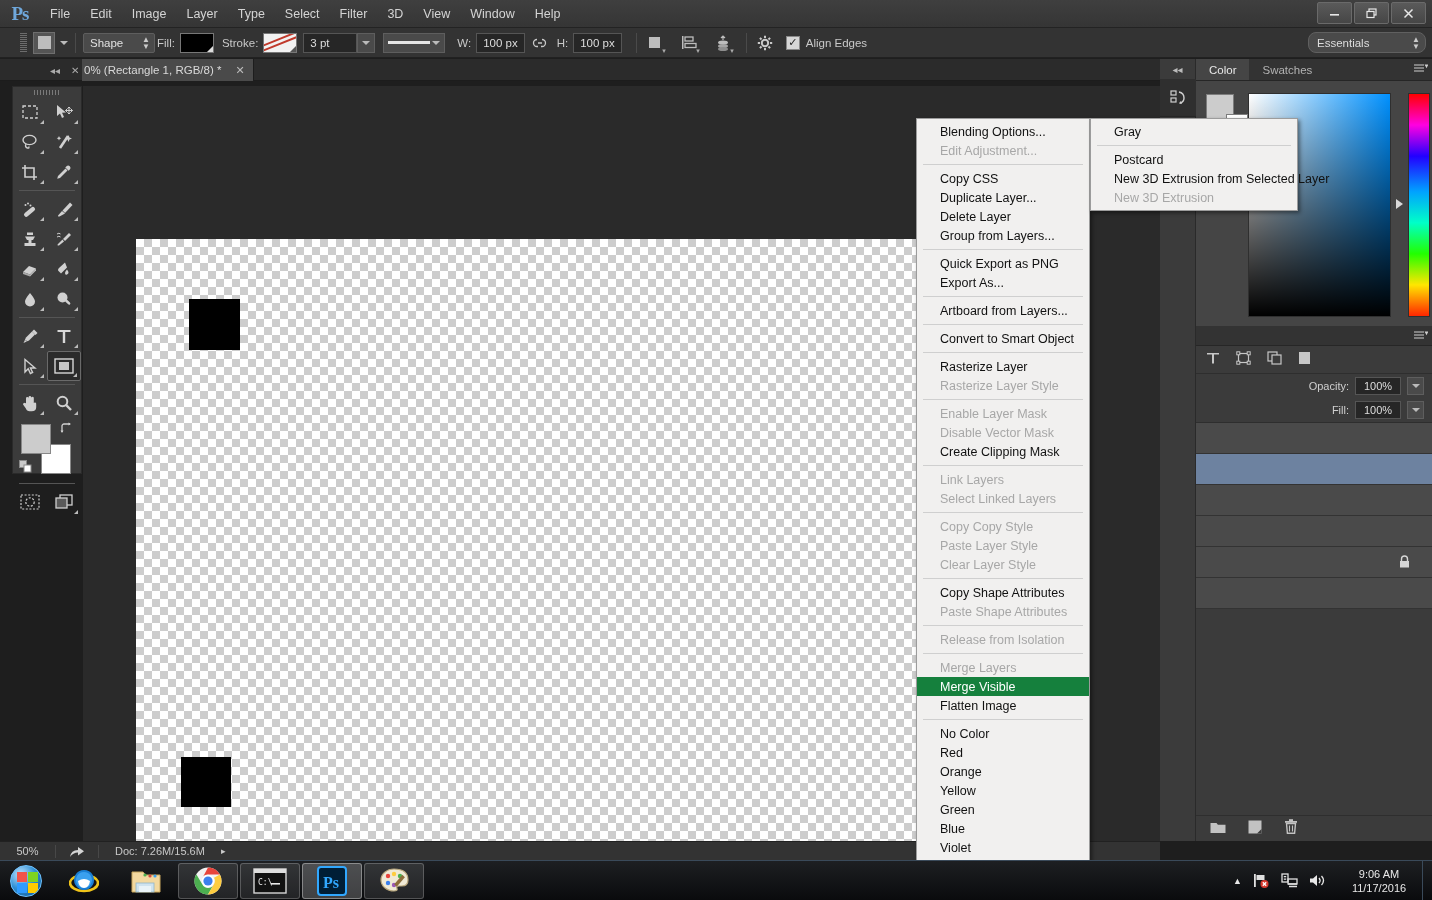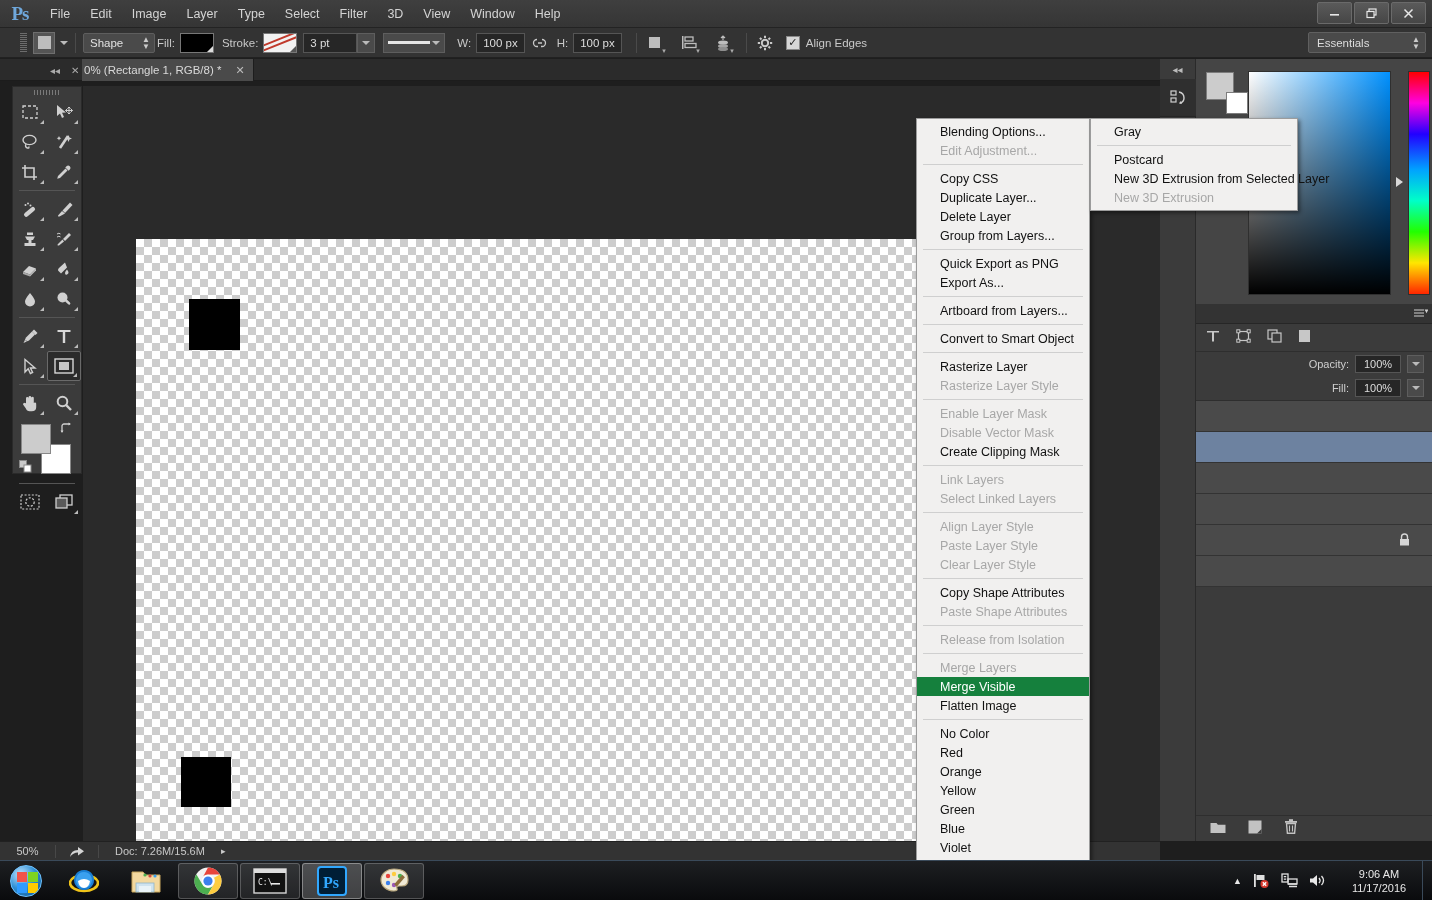--- a/index.html
+++ b/index.html
@@ -105,21 +105,21 @@
     position: relative;
   }
   .icon-btn .sub { position: absolute; right: 0; bottom: -1px; font-size: 7px; color: #aaa; }
   .align-check {
     width: 14px; height: 14px; background: #d6d6d6; border: 1px solid #888;
     display: flex; align-items: center; justify-content: center;
     color: #222; font-size: 11px; line-height: 1; margin-right: 6px;
   }
   .essentials {
     position: absolute; right: 6px; top: 4px; width: 118px; height: 21px;
-    background: #4a4a4a; border: 1px solid #606060; border-radius: 2px;
+    background: #4a4a4a; border: 1px solid #606060; border-radius: 8px;
     display: flex; align-items: center; justify-content: space-between;
     padding: 0 5px 0 8px; color: #dcdcdc; font-size: 11.5px;
   }
 
   
   .tabbar {
     position: absolute; left: 0; top: 59px; width: 1160px; height: 22px;
     background: #2b2b2b; border-bottom: 1px solid #1c1c1c;
   }
   .tab-collapse {
@@ -717,20 +717,29 @@
         <rect x="3" y="3" width="5" height="4" fill="none" stroke="#cfcfcf" stroke-width="1.2"></rect>
         <rect x="3" y="10" width="5" height="4" fill="none" stroke="#cfcfcf" stroke-width="1.2"></rect>
         <path d="M11 4 q5 1 5 6 q0 4-4 5" fill="none" stroke="#cfcfcf" stroke-width="1.4"></path>
         <path d="M12.5 13 l-1.5 2.5 3 .5z" fill="#cfcfcf"></path>
       </svg>
     </div>
   </div>
 
   <div class="panel-area">
 
+    <div class="panel-tabs">
+      <div class="ptab active">Color</div>
+      <div class="ptab">Swatches</div>
+      <div class="panel-menu">
+        <svg width="14" height="10" viewBox="0 0 14 10">
+          <path d="M0 1 h10 M0 4 h10 M0 7 h10 M11.5 1 L13.5 1 L12.5 3z" stroke="#cfcfcf" stroke-width="1.1" fill="#cfcfcf"></path>
+        </svg>
+      </div>
+    </div>
 
     <div class="color-body">
       <div class="cp-chips">
         <div class="cp-bg"></div>
         <div class="cp-fg"></div>
       </div>
       <div class="cp-field"></div>
       <div class="cp-harrow"></div>
       <div class="cp-hue"></div>
     </div>
@@ -842,21 +851,21 @@
       <div class="row">Rasterize Layer</div>
       <div class="row disabled">Rasterize Layer Style</div>
       <div class="sep"></div>
       <div class="row disabled">Enable Layer Mask</div>
       <div class="row disabled">Disable Vector Mask</div>
       <div class="row">Create Clipping Mask</div>
       <div class="sep"></div>
       <div class="row disabled">Link Layers</div>
       <div class="row disabled">Select Linked Layers</div>
       <div class="sep"></div>
-      <div class="row disabled">Align Layer Style</div>
+      <div class="row disabled">Copy Copy Style</div>
       <div class="row disabled">Paste Layer Style</div>
       <div class="row disabled">Clear Layer Style</div>
       <div class="sep"></div>
       <div class="row">Copy Shape Attributes</div>
       <div class="row disabled">Paste Shape Attributes</div>
       <div class="sep"></div>
       <div class="row disabled">Release from Isolation</div>
       <div class="sep"></div>
       <div class="row disabled">Merge Layers</div>
       <div class="row hl">Merge Visible</div>

